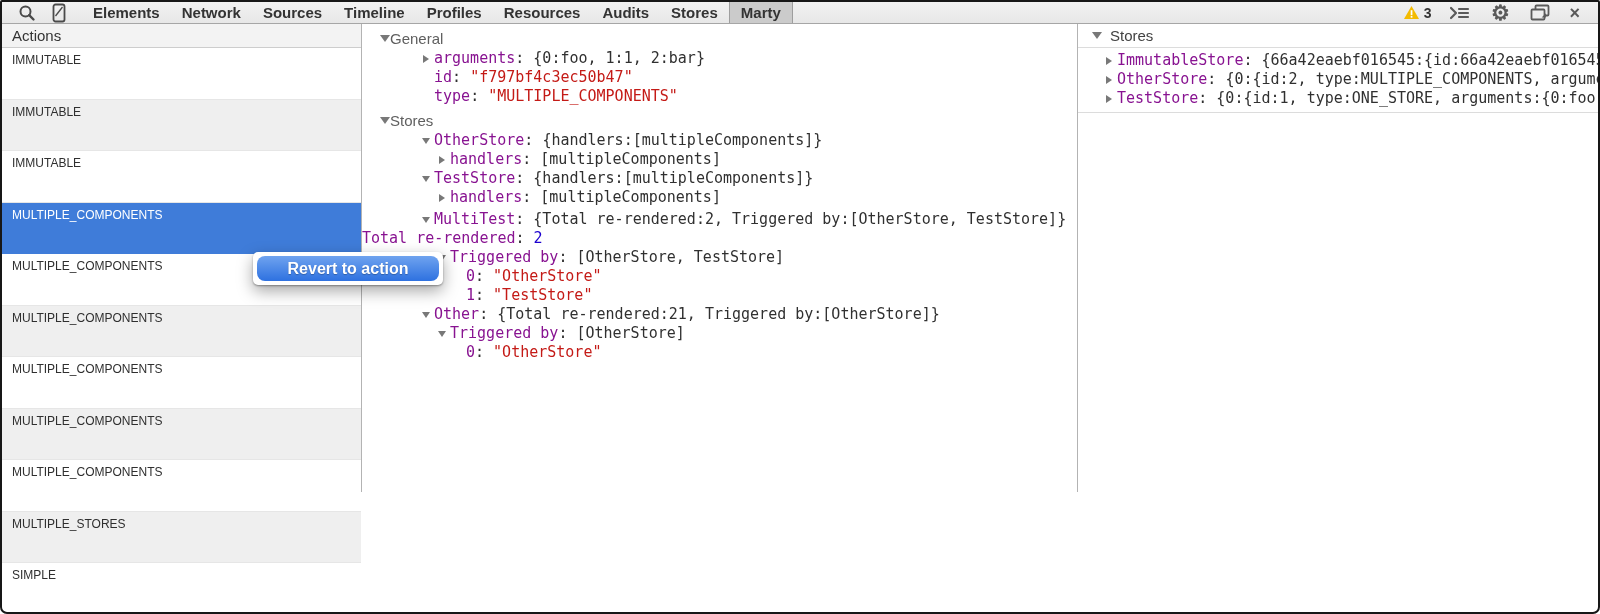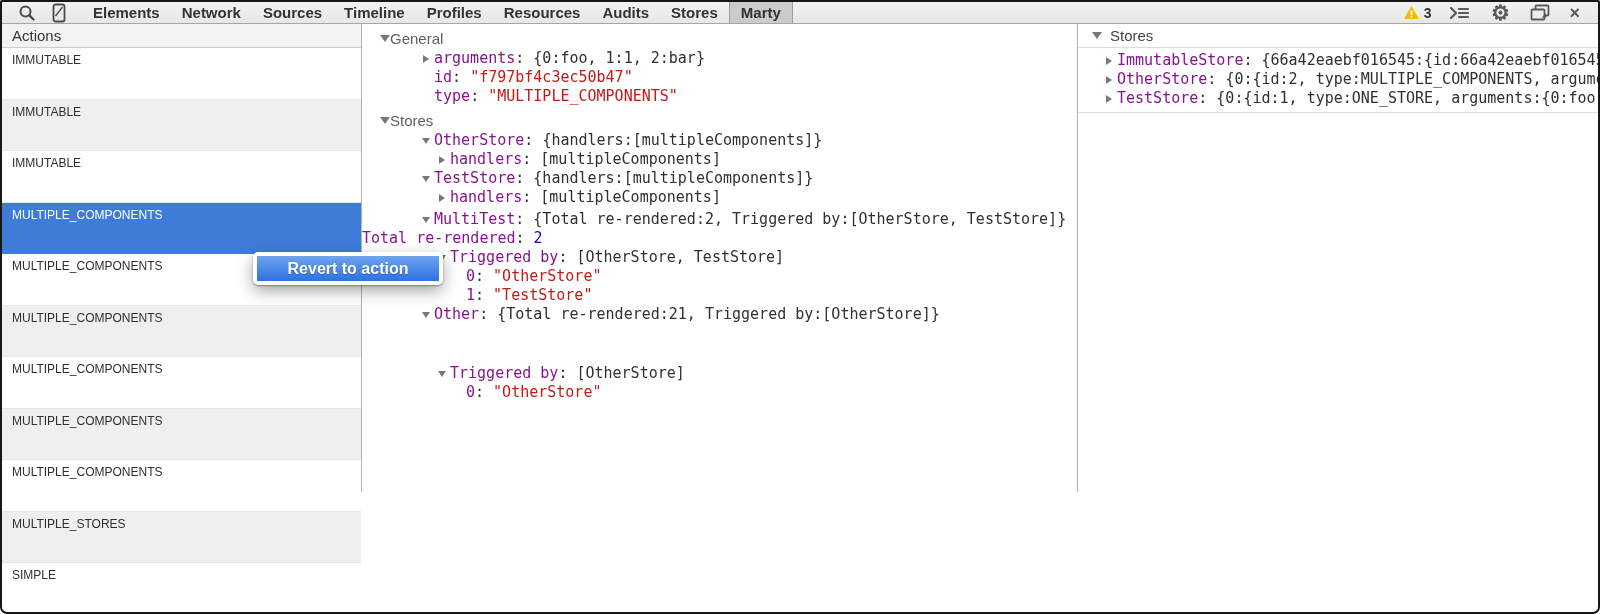--- a/index.html
+++ b/index.html
@@ -52,21 +52,21 @@
   .stores-header{height:23px;display:flex;align-items:center;padding-left:14px;border-bottom:1px solid #dcdcdc;
                  font-size:15px;color:#424242;}
   .stores-header .label{margin-left:8px;}
   .stores-body{padding:3px 0 4px 0;border-bottom:1px solid #dcdcdc;}
   .stores-body .trow{padding-left:39px;}
 
   
   .context-menu{position:absolute;left:251px;top:250px;width:190px;z-index:50;background:#fff;
                 border-radius:5px;padding:4px;box-shadow:0 1px 2px rgba(0,0,0,.35),0 6px 16px rgba(0,0,0,.35);
                 box-sizing:border-box;}
-  .menu-item{height:25px;line-height:25px;border-radius:0;text-align:center;font-size:16px;font-weight:bold;
+  .menu-item{height:25px;line-height:25px;border-radius:8px;text-align:center;font-size:16px;font-weight:bold;
              color:#fff;background:linear-gradient(var(--mh1,#6FA3EF),var(--mh2,#2E71E0));
              text-shadow:0 1px 1px rgba(0,0,0,.25);cursor:default;}
 </style>
 </head>
 <body>
 
 <div class="window">
 
   <div class="toolbar">
     <span class="tb-icon">
@@ -160,21 +160,21 @@
           <div class="trow" style="padding-left: 72px;"><span class="exp"><i class="tri down"></i></span><span class="pname">TestStore</span><span class="v-plain">: </span><span class="v-plain">{handlers:[multipleComponents]}</span></div>
           <div class="trow" style="padding-left: 88px;"><span class="exp"><i class="tri right"></i></span><span class="pname">handlers</span><span class="v-plain">: </span><span class="v-plain">[multipleComponents]</span></div>
         </div>
         <div class="section">
           <div class="trow" style="padding-left: 72px;"><span class="exp"><i class="tri down"></i></span><span class="pname">MultiTest</span><span class="v-plain">: </span><span class="v-plain">{Total re-rendered:2, Triggered by:[OtherStore, TestStore]}</span></div>
           <div class="trow" style=""><span class="exp"></span><span class="pname">Total re-rendered</span><span class="v-plain">: </span><span class="v-number">2</span></div>
           <div class="trow" style="padding-left: 88px;"><span class="exp"><i class="tri down"></i></span><span class="pname">Triggered by</span><span class="v-plain">: </span><span class="v-plain">[OtherStore, TestStore]</span></div>
           <div class="trow" style="padding-left: 104px;"><span class="exp"></span><span class="pname">0</span><span class="v-plain">: </span><span class="v-string">"OtherStore"</span></div>
           <div class="trow" style="padding-left: 104px;"><span class="exp"></span><span class="pname">1</span><span class="v-plain">: </span><span class="v-string">"TestStore"</span></div>
           <div class="trow" style="padding-left: 72px;"><span class="exp"><i class="tri down"></i></span><span class="pname">Other</span><span class="v-plain">: </span><span class="v-plain">{Total re-rendered:21, Triggered by:[OtherStore]}</span></div>
-          <div class="trow" style="padding-left: 88px; margin-top: 40px;"><span class="exp"><i class="tri down"></i></span><span class="pname">Triggered by</span><span class="v-plain">: </span><span class="v-plain">[OtherStore]</span></div>
+          <div class="trow" style="padding-left: 88px;"><span class="exp"><i class="tri down"></i></span><span class="pname">Triggered by</span><span class="v-plain">: </span><span class="v-plain">[OtherStore]</span></div>
           <div class="trow" style="padding-left: 104px;"><span class="exp"></span><span class="pname">0</span><span class="v-plain">: </span><span class="v-string">"OtherStore"</span></div>
         </div>
       </div>
 
     <div class="stores-panel">
       <div class="stores-header">
         <span class="tri hdr"></span>
         <span class="label">Stores</span>
       </div>
       <div class="stores-body" id="stores-list">

